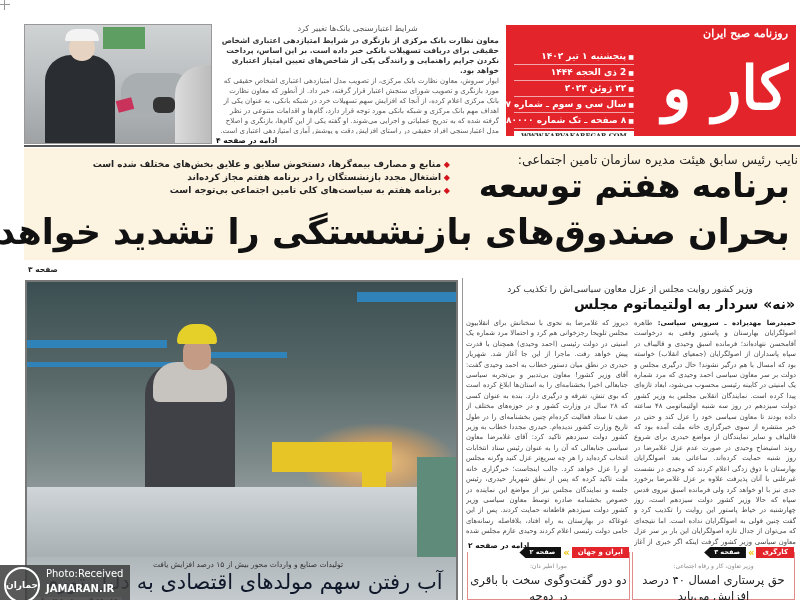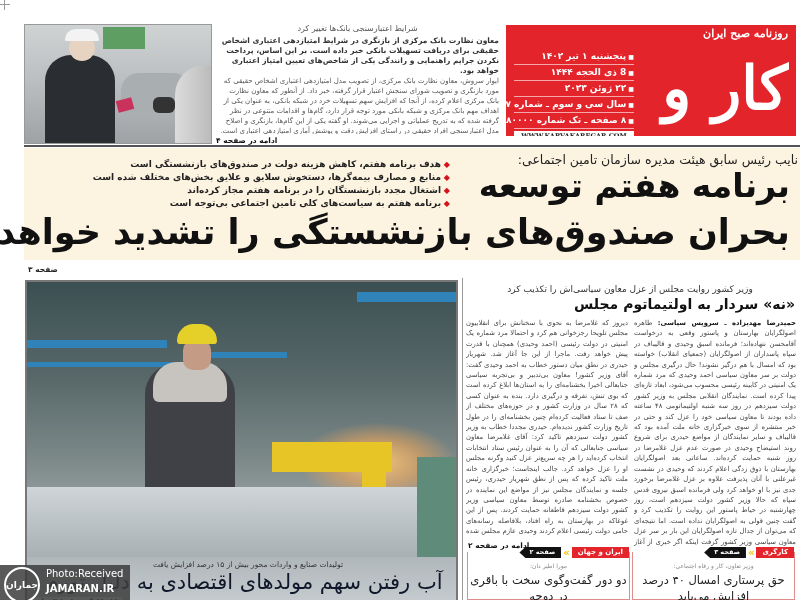--- a/index.html
+++ b/index.html
@@ -102,21 +102,21 @@
 </head>
 <body>
 
 <div class="abs cross"></div>
 
 <div class="abs masthead">
   <div class="mast-sub rtl">روزنامه صبح ایران</div>
   <div class="mast-logo rtl">کار و کارگر</div>
   <div class="mast-info rtl">
     <div class="mast-line">پنجشنبه ۱ تیر ۱۴۰۲</div>
-    <div class="mast-line">8 ذی الحجه ۱۴۴۴</div>
+    <div class="mast-line">2 ذی الحجه ۱۴۴۴</div>
     <div class="mast-line">۲۲ ژوئن ۲۰۲۳</div>
     <div class="mast-line">سال سی و سوم ـ شماره ۹۳۱۷</div>
     <div class="mast-line">۸ صفحه ـ تک شماره ۸۰۰۰۰ ریال</div>
     <div class="mast-url">WWW.KARVAKAREGAR.COM</div>
   </div>
 </div>
 
 <div class="abs police-photo">
   <div class="pp-sign"></div>
   <div class="pp-car"></div>
@@ -135,21 +135,20 @@
   <div class="ts-more">ادامه در صفحه ۴</div>
 </div>
 
 <div class="abs rule-top"></div>
 
 <div class="abs lead-box"></div>
 <div class="abs lead-kicker rtl">نایب رئیس سابق هیئت مدیره سازمان تامین اجتماعی:</div>
 <div class="abs lead-title1 rtl">برنامه هفتم توسعه</div>
 <div class="abs lead-title2 rtl">بحران صندوق‌های بازنشستگی را تشدید خواهد کرد</div>
 <div class="abs lead-bullets rtl">
-  <div class="lead-bullet">هدف برنامه هفتم، کاهش هزینه دولت در صندوق‌های بازنشستگی است</div>
   <div class="lead-bullet">منابع و مصارف بیمه‌گرها، دستخوش سلایق و علایق بخش‌های مختلف شده است</div>
   <div class="lead-bullet">اشتغال مجدد بازنشستگان را در برنامه هفتم مجاز کرده‌اند</div>
   <div class="lead-bullet">برنامه هفتم به سیاست‌های کلی تامین اجتماعی بی‌توجه است</div>
 </div>
 <div class="abs lead-page rtl">صفحه ۳</div>
 
 <div class="abs factory-photo">
   <div class="fp-beam" style="left:0;top:58px;width:140px;height:8px;"></div>
   <div class="fp-beam" style="left:170px;top:70px;width:90px;height:6px;"></div>
   <div class="fp-beam" style="left:330px;top:10px;width:100px;height:10px;"></div>

